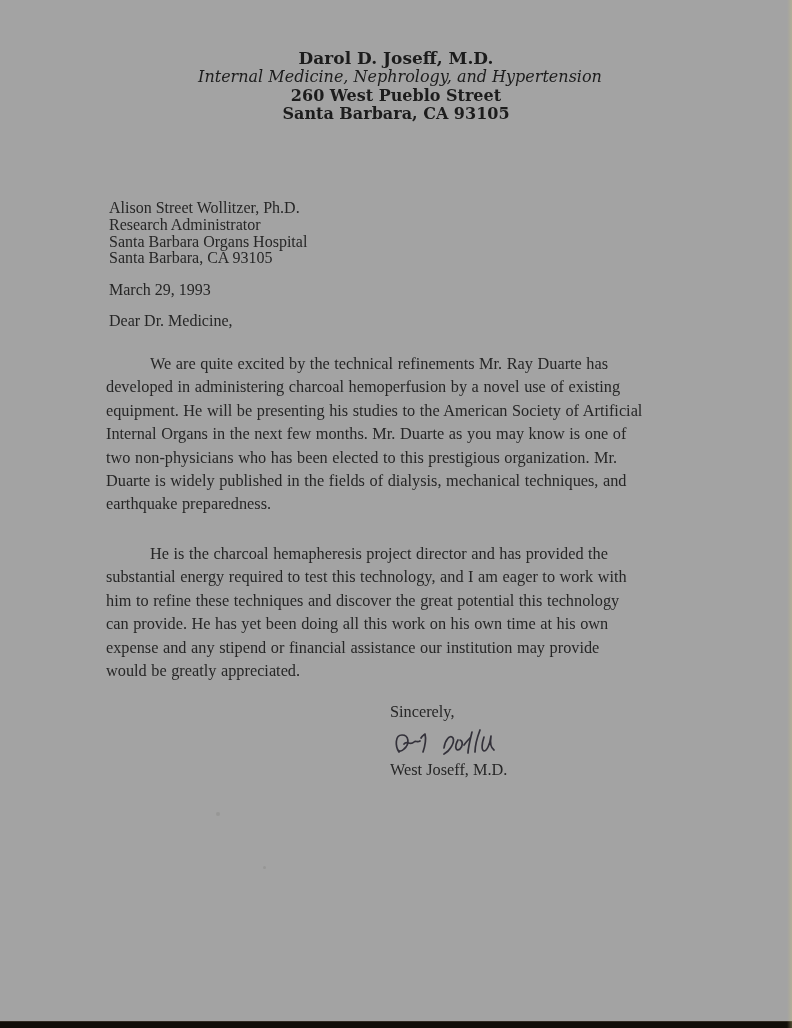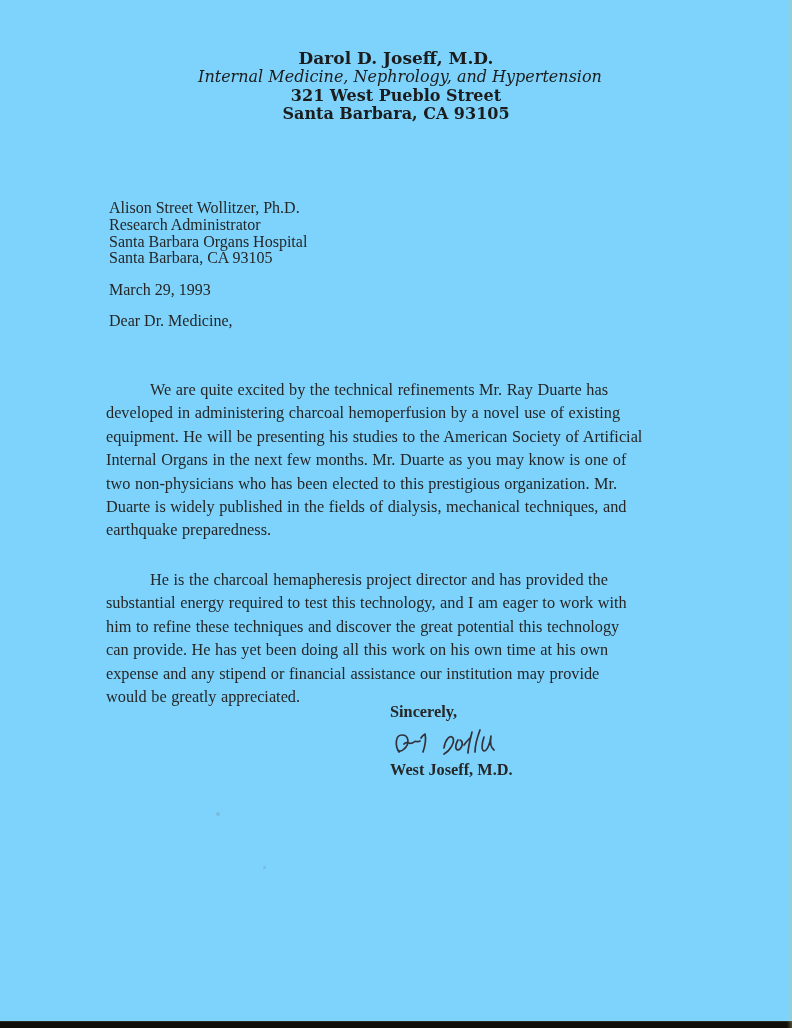--- a/index.html
+++ b/index.html
@@ -2,21 +2,21 @@
 <html><head>
 <meta charset="utf-8">
 <style>
   * { margin:0; padding:0; box-sizing:border-box; }
   html,body { width:792px; height:1028px; }
   body { font-family:"Liberation Serif", serif; }
 
   .page {
     position:relative;
     width:792px; height:1028px;
-    background:#7dd3fc;
+    background:#a3a3a3;
     overflow:hidden;
     color:#262626;
   }
   
   .page::after {
     content:"";
     position:absolute; top:0; right:0; width:5px; height:100%;
     background:linear-gradient(to right, rgba(255,254,243,0), rgba(203,194,128,0.35));
     pointer-events:none;
   }
@@ -38,26 +38,25 @@
 
   .date       { position:absolute; left:109px; top:281px; font-size:16px; }
   .salutation { position:absolute; left:109px; top:312px; font-size:16px; }
 
   .para {
     position:absolute; left:106px; width:610px;
     font-size:16.3px; line-height:23.4px;
     white-space:pre-line;
     text-indent:44px;
     word-spacing:0.5px;
-    margin-top:26px;
   }
   .p1 { top:352px; }
   .p2 { top:542px; }
 
-  .closing { position:absolute; left:390px; top:702px; font-size:16.3px;font-weight:bold; }
+  .closing { position:absolute; left:390px; top:702px; font-size:16.3px; }
   .signature-svg { display:block; margin:3px 0 1px 2px; }
   .signature-svg path { fill:none; stroke:#33313a; stroke-width:1.7; stroke-linecap:round; stroke-linejoin:round; }
 
   .speck { position:absolute; border-radius:50%; background:rgba(110,110,105,0.22); }
   .speck-1 { left:216px; top:812px; width:4px; height:4px; }
   .speck-2 { left:263px; top:866px; width:3px; height:3px; }
 
   .scan-edge-bar {
     position:absolute; left:0; right:0; bottom:0; height:7px;
     background:#100e09;
@@ -65,21 +64,21 @@
   }
 </style>
 </head>
 <body>
 
 <div class="page">
 
   <div class="letterhead">
     <div class="lh-name">Darol D. Joseff, M.D.</div>
     <div class="lh-spec">Internal Medicine, Nephrology, and Hypertension</div>
-    <div class="lh-line">321 West Pueblo Street</div>
+    <div class="lh-line">260 West Pueblo Street</div>
     <div class="lh-line">Santa Barbara, CA 93105</div>
   </div>
 
   <div class="recipient">
     <div>Alison Street Wollitzer, Ph.D.</div>
     <div>Research Administrator</div>
     <div>Santa Barbara Organs Hospital</div>
     <div>Santa Barbara, CA 93105</div>
   </div>
 

